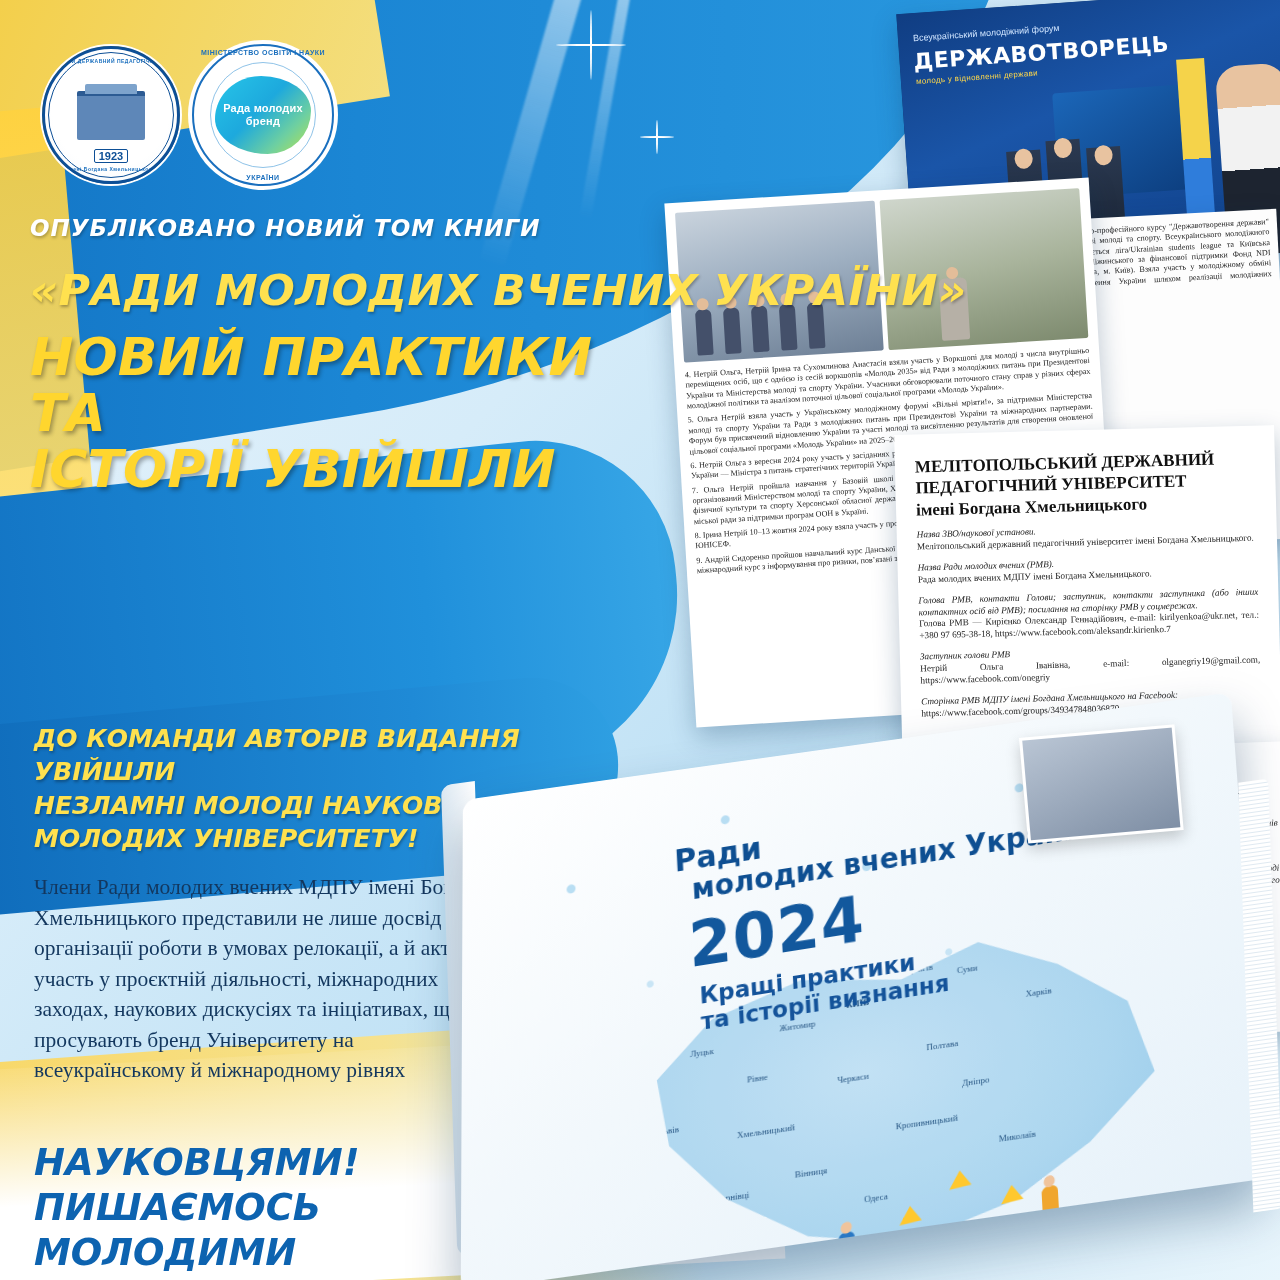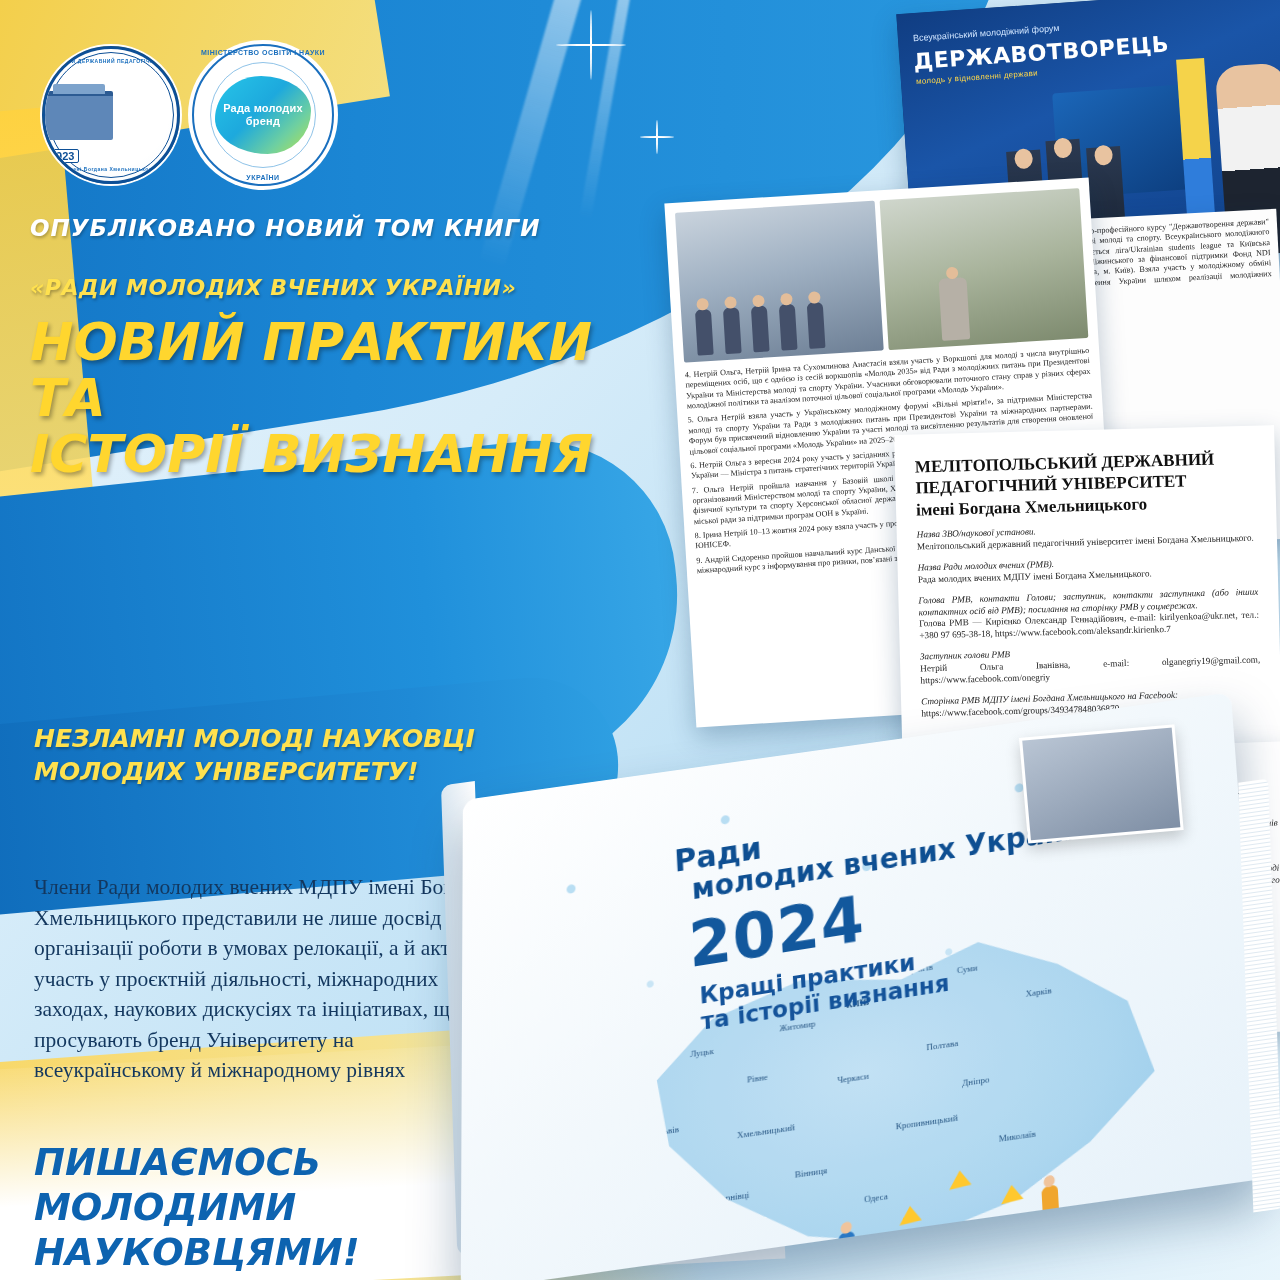--- a/index.html
+++ b/index.html
@@ -101,21 +101,21 @@
     align-items: center;
     gap: 8px;
     z-index: 12;
   }
   .logo-circle {
     width: 132px; height: 132px;
     border-radius: 50%;
     background: radial-gradient(circle at 50% 45%, #ffffff 60%, #f2f7fb 100%);
     border: 3px solid #0d4f96;
     position: relative;
-    display: flex; align-items: center; justify-content: flex-start;
+    display: flex; align-items: center; justify-content: center;
     box-shadow: 0 0 0 2px #fff;
     overflow: hidden;
   }
   .logo-circle .ring-text {
     position: absolute;
     inset: 3px;
     border-radius: 50%;
     border: 1px solid #0d4f96;
   }
   .logo-circle .uni-building {
@@ -197,26 +197,26 @@
     font-size: 23px;
     font-weight: bold;
     font-style: italic;
     color: #ffffff;
     letter-spacing: 1px;
     text-shadow: 1px 2px 3px rgba(0,0,0,.25);
     white-space: nowrap;
   }
   .h-rady {
     font-family: "DejaVu Sans", sans-serif;
-    font-size: 22px;
+    font-size: 43px;
     font-weight: bold;
     font-style: italic;
     color: #ffe14f;
     letter-spacing: .5px;
-    margin-top: 34px;
+    margin-top: 24px;
     text-shadow: 1px 2px 3px rgba(0,0,0,.3);
     white-space: nowrap;
   }
   .h-best {
     font-family: "DejaVu Sans", sans-serif;
     font-size: 52px;
     font-weight: bold;
     font-style: italic;
     color: #ffd62e;
     line-height: 1.08;
@@ -561,35 +561,36 @@
       </div>
       <div class="ring-label bottom" style="font-size:7px;">УКРАЇНИ</div>
     </div>
   </div>
 
   <div class="headline-block">
     <div class="h-pub">ОПУБЛІКОВАНО НОВИЙ ТОМ КНИГИ</div>
     <div class="h-rady">«РАДИ МОЛОДИХ ВЧЕНИХ УКРАЇНИ»</div>
     <div class="h-best">
       <div>НОВИЙ ПРАКТИКИ ТА</div>
-      <div>ІСТОРІЇ ВИЗНАННЯ</div>
+      <div>ІСТОРІЇ УВІЙШЛИ</div>
     </div>
   </div>
 
 
   <div class="para-yellow">
+    <div>ДО КОМАНДИ АВТОРІВ ВИДАННЯ УВІЙШЛИ</div>
     <div>НЕЗЛАМНІ МОЛОДІ НАУКОВЦІ</div>
     <div>МОЛОДИХ УНІВЕРСИТЕТУ!</div>
   </div>
 
   <div class="para-dark">Члени Ради молодих вчених МДПУ імені Богдана Хмельницького представили не лише досвід організації роботи в умовах релокації, а й активну участь у проєктній діяльності, міжнародних заходах, наукових дискусіях та ініціативах, що просувають бренд Університету на всеукраїнському й міжнародному рівнях</div>
 
   <div class="para-bottom">
+    <div>НАУКОВЦЯМИ!</div>
     <div>ПИШАЄМОСЬ МОЛОДИМИ</div>
-    <div>НАУКОВЦЯМИ!</div>
   </div>
 
   <div class="card card-forum">
     <div class="forum-banner"></div>
     <div class="forum-sub">Всеукраїнський молодіжний форум</div>
     <div class="forum-title">ДЕРЖАВОТВОРЕЦЬ</div>
     <div class="forum-tag">молодь у відновленні держави</div>
     <div style="position:absolute; left:150px; top:90px; width:130px; height:105px; background:linear-gradient(150deg,#1b66b8,#0d3f80); border-radius:4px;"></div>
     <div class="person" style="left:100px; width:34px; height:120px;">
         <span class="head"></span>

